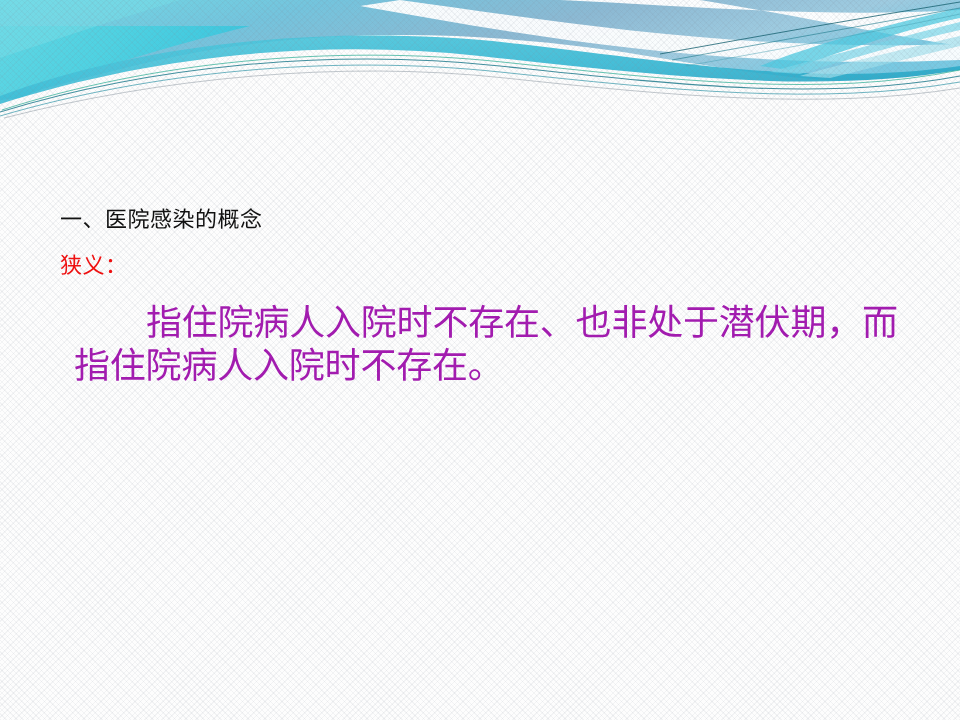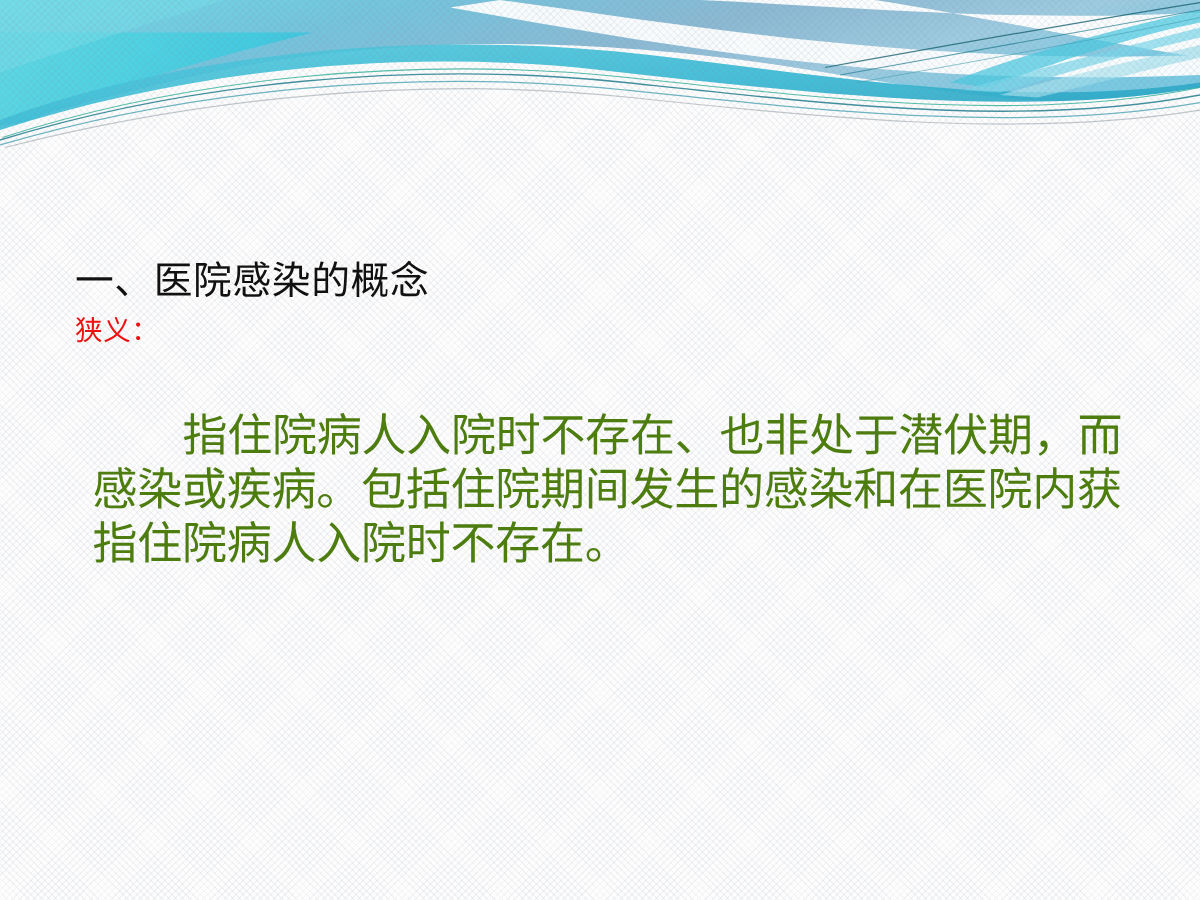--- a/index.html
+++ b/index.html
@@ -54,21 +54,21 @@
     top: 0;
     width: 960px;
     height: 720px;
     z-index: 8;
   }
 
   .heading {
     position: absolute;
     left: 60px;
     top: 208px;
-    font-size: 31px;
+    font-size: 22px;
     line-height: 1.12;
     color: #111111;
     letter-spacing: 0.5px;
     white-space: nowrap;
     font-family: "DejaVu Serif", "Liberation Serif", serif;
   }
 
   .subheading {
     position: absolute;
     left: 60px;
@@ -81,23 +81,22 @@
     font-family: "DejaVu Serif", "Liberation Serif", serif;
   }
 
   .body-block {
     position: absolute;
     left: 74px;
     top: 304px;
     width: 832px;
     font-size: 36px;
     line-height: 43px;
-    color: #4d7c0f;
-    font-family: Liberation Serif, serif;
-    margin-top: 24px;
+    color: #a21caf;
+    font-family: Liberation Mono, monospace;
   }
   .body-line {
     white-space: nowrap;
     letter-spacing: -0.2px;
   }
   .body-line.indented {
     text-indent: 72px;
   }
 </style>
 </head>
@@ -191,18 +190,17 @@
   <div class="texture"></div>
 
   <div class="content">
 
     <div class="heading">一、医院感染的概念</div>
 
     <div class="subheading">狭义：</div>
 
     <div class="body-block">
       <div class="body-line indented">指住院病人入院时不存在、也非处于潜伏期，而</div>
-      <div class="body-line">感染或疾病。包括住院期间发生的感染和在医院内获</div>
       <div class="body-line">指住院病人入院时不存在。</div>
     </div>
 
   </div>
 </div>
 
 </body></html>

